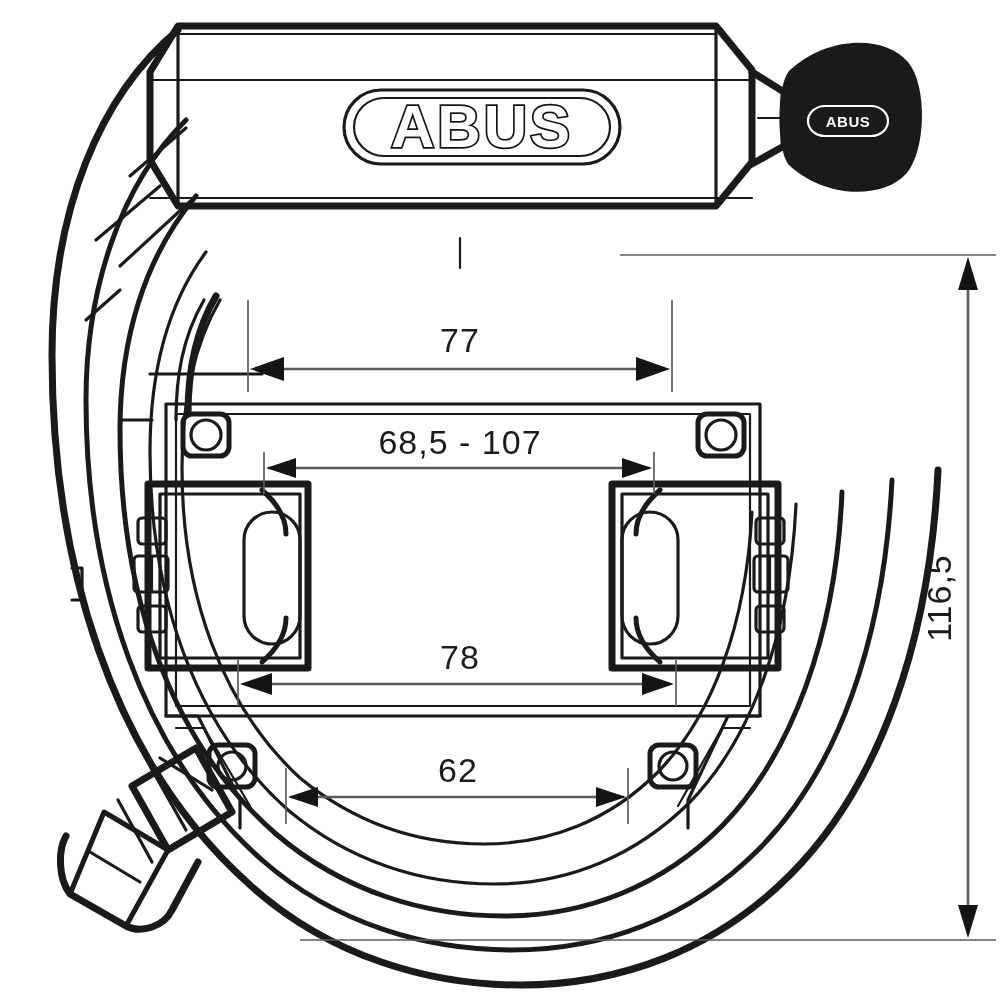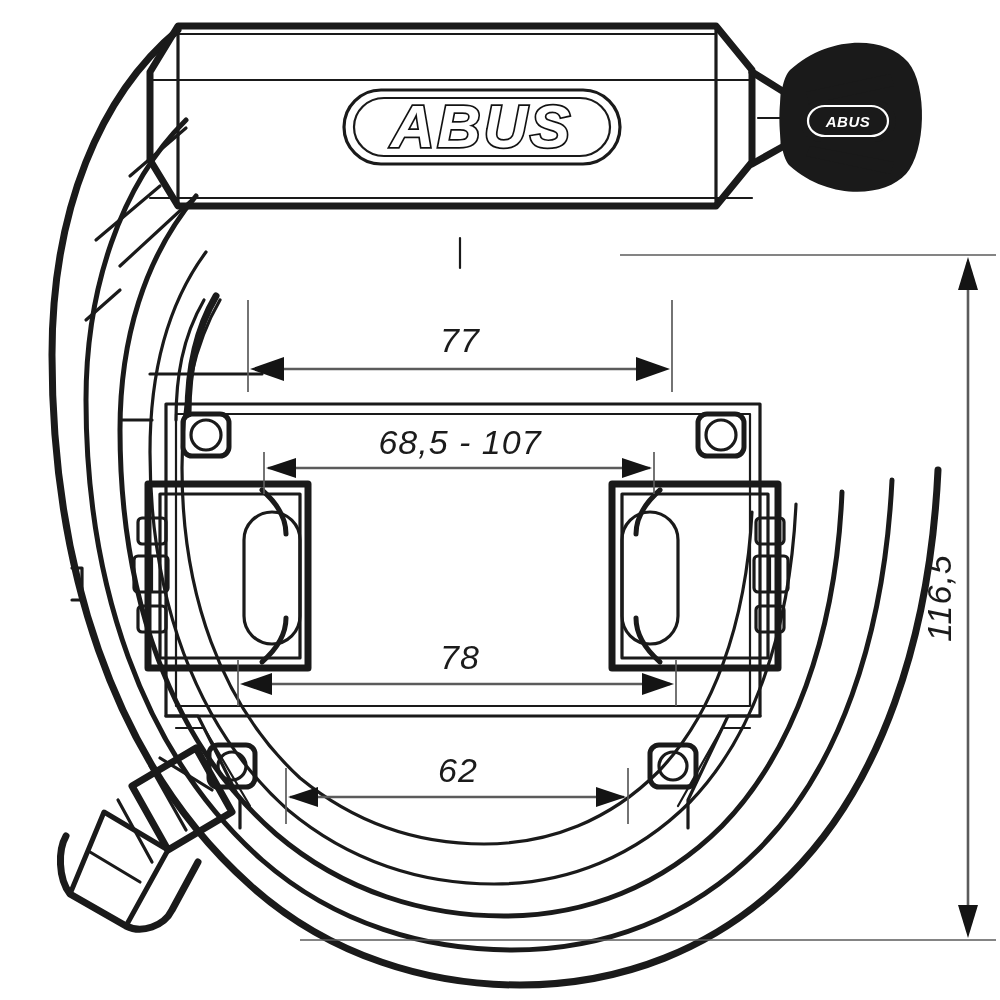--- a/index.html
+++ b/index.html
@@ -12,21 +12,20 @@
     width: 1000px;
     height: 1000px;
     overflow: hidden;
     font-family: "Liberation Sans", sans-serif;
   }
   #drawing-root {
     position: relative;
     width: 1000px;
     height: 1000px;
     background: #ffffff;
-    font-style: italic;
   }
   svg#tech-drawing {
     display: block;
     width: 1000px;
     height: 1000px;
   }
   .outline {
     fill: none;
     stroke: #1a1a1a;
     stroke-linecap: round;

